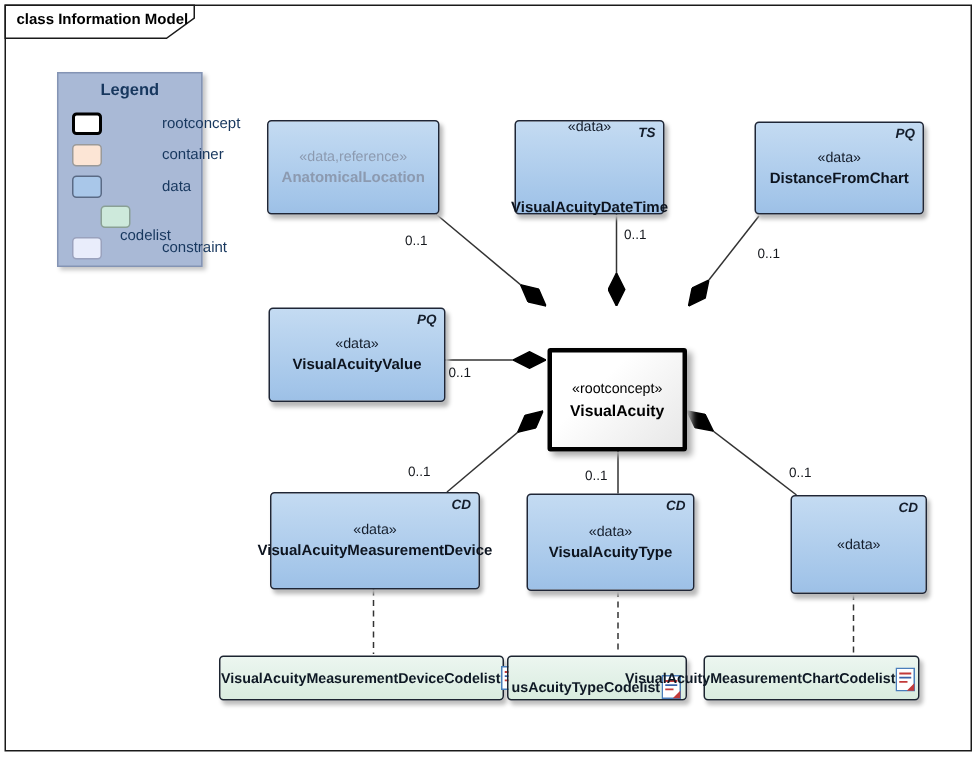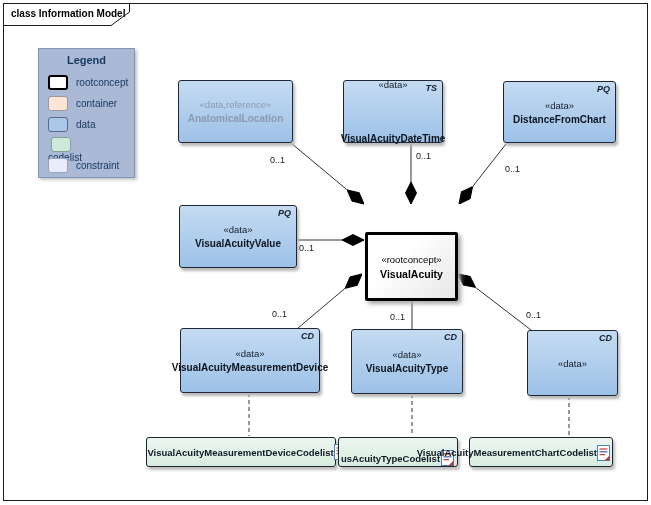--- a/index.html
+++ b/index.html
@@ -14,21 +14,21 @@
   .legend { position:absolute; left:38px; top:48px; width:97px; height:130px; z-index:2;
             background:#a9b9d6; border:1px solid #8494b4; box-shadow:2px 2px 3px #c4c4c4; }
   .legend-title { text-align:center; margin-top:5px; font-size:11px; font-weight:bold; color:#17375e; }
   .legend-item { position:absolute; left:9px; height:16px; display:flex; align-items:center; }
   .sw { width:20px; height:15px; border-radius:3px; margin-right:8px; flex:0 0 auto; }
   .sw0 { background:#ffffff; border:2.5px solid #000; }
   .sw1 { background:#fce5d5; border:1px solid #9a9a9a; }
   .sw2 { background:#a9c7e9; border:1px solid #5a6a85; }
   .sw3 { background:#cde9db; border:1px solid #8aa095; }
   .sw4 { background:#e9edfb; border:1px solid #9aa2bd; }
-  .legend-label { font-size:10px; color:#17375e; white-space:nowrap; }
+  .legend-label { font-size:10px; color:#17375e; white-space:nowrap;margin-left:32px; }
 
   
   .node { position:absolute; z-index:2; border:1px solid #1f2636; border-radius:3px;
           background:linear-gradient(180deg,#c4dbf2 0%,#a3c5e9 85%,#9dc0e6 100%);
           box-shadow:2px 3px 3px #b9b9b9;
           display:flex; flex-direction:column; align-items:center; justify-content:center; }
   .tag { position:absolute; top:2px; right:5px; font-size:9px; font-style:italic; font-weight:bold; color:#141d2b; }
   .stereo { font-size:9.5px; color:#141d2b; white-space:nowrap; }
   .cname { font-size:10px; font-weight:bold; color:#0d141f; white-space:nowrap; margin-top:3px; }
   .ghost .stereo, .ghost .cname { color:#8c9ab0; }

